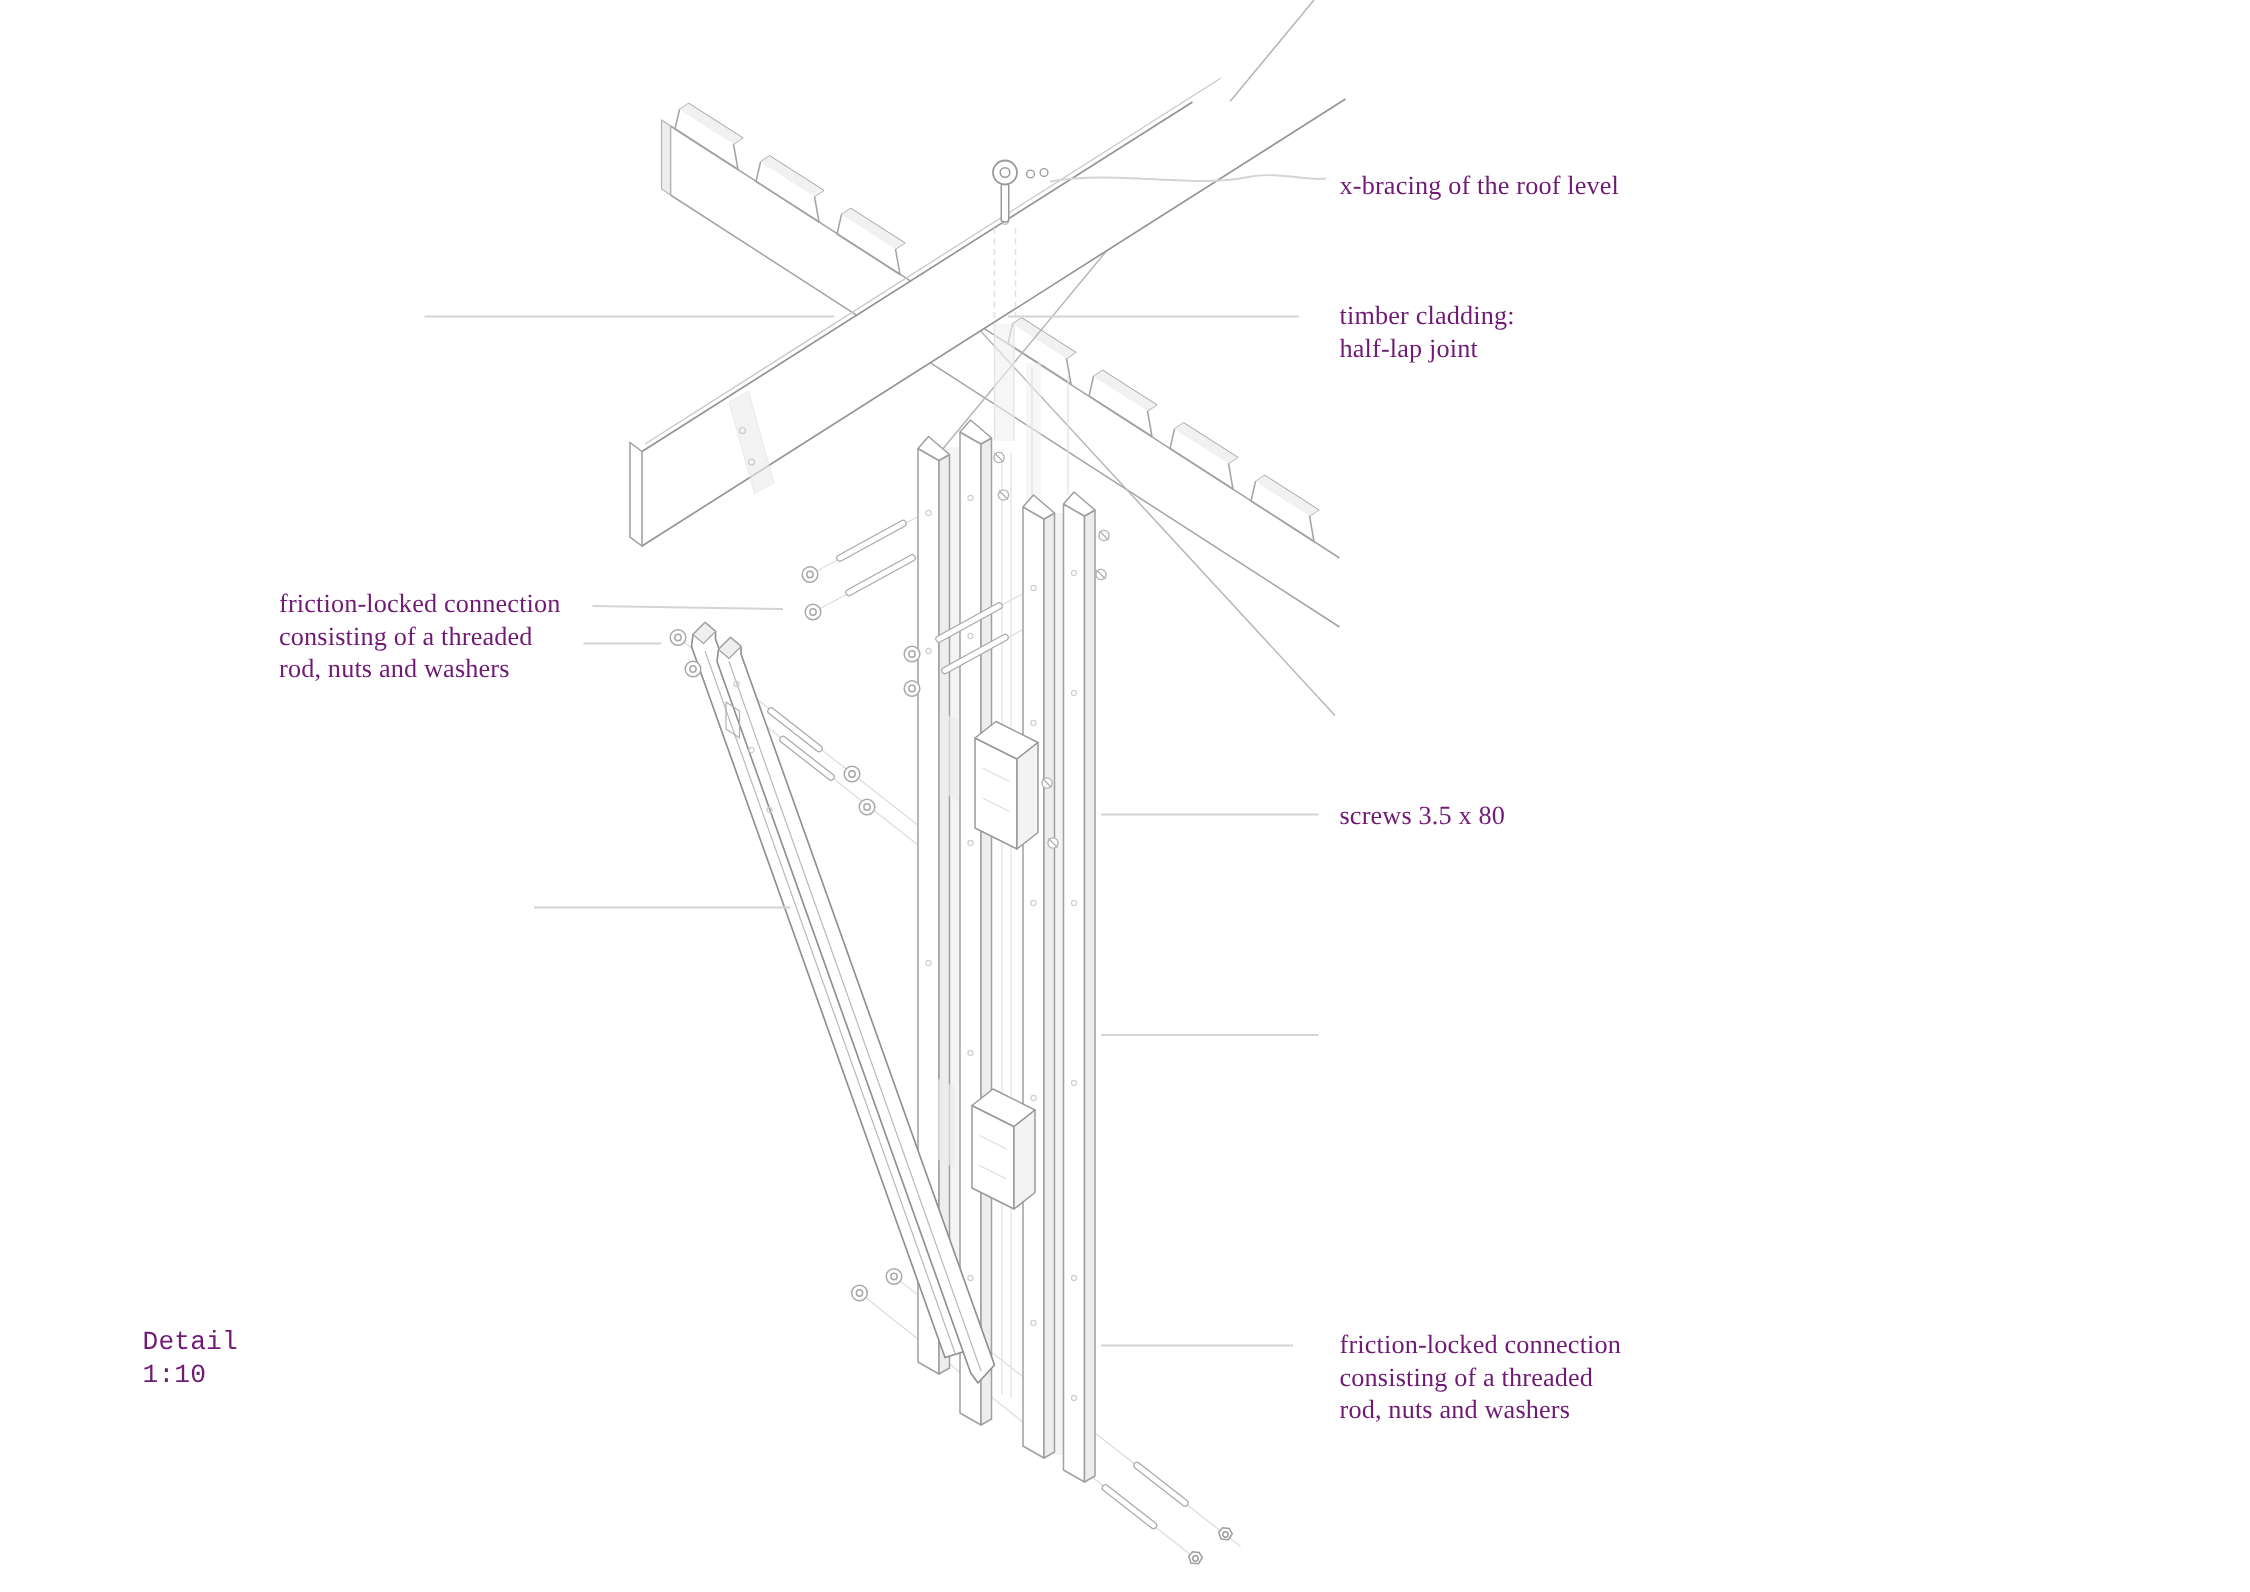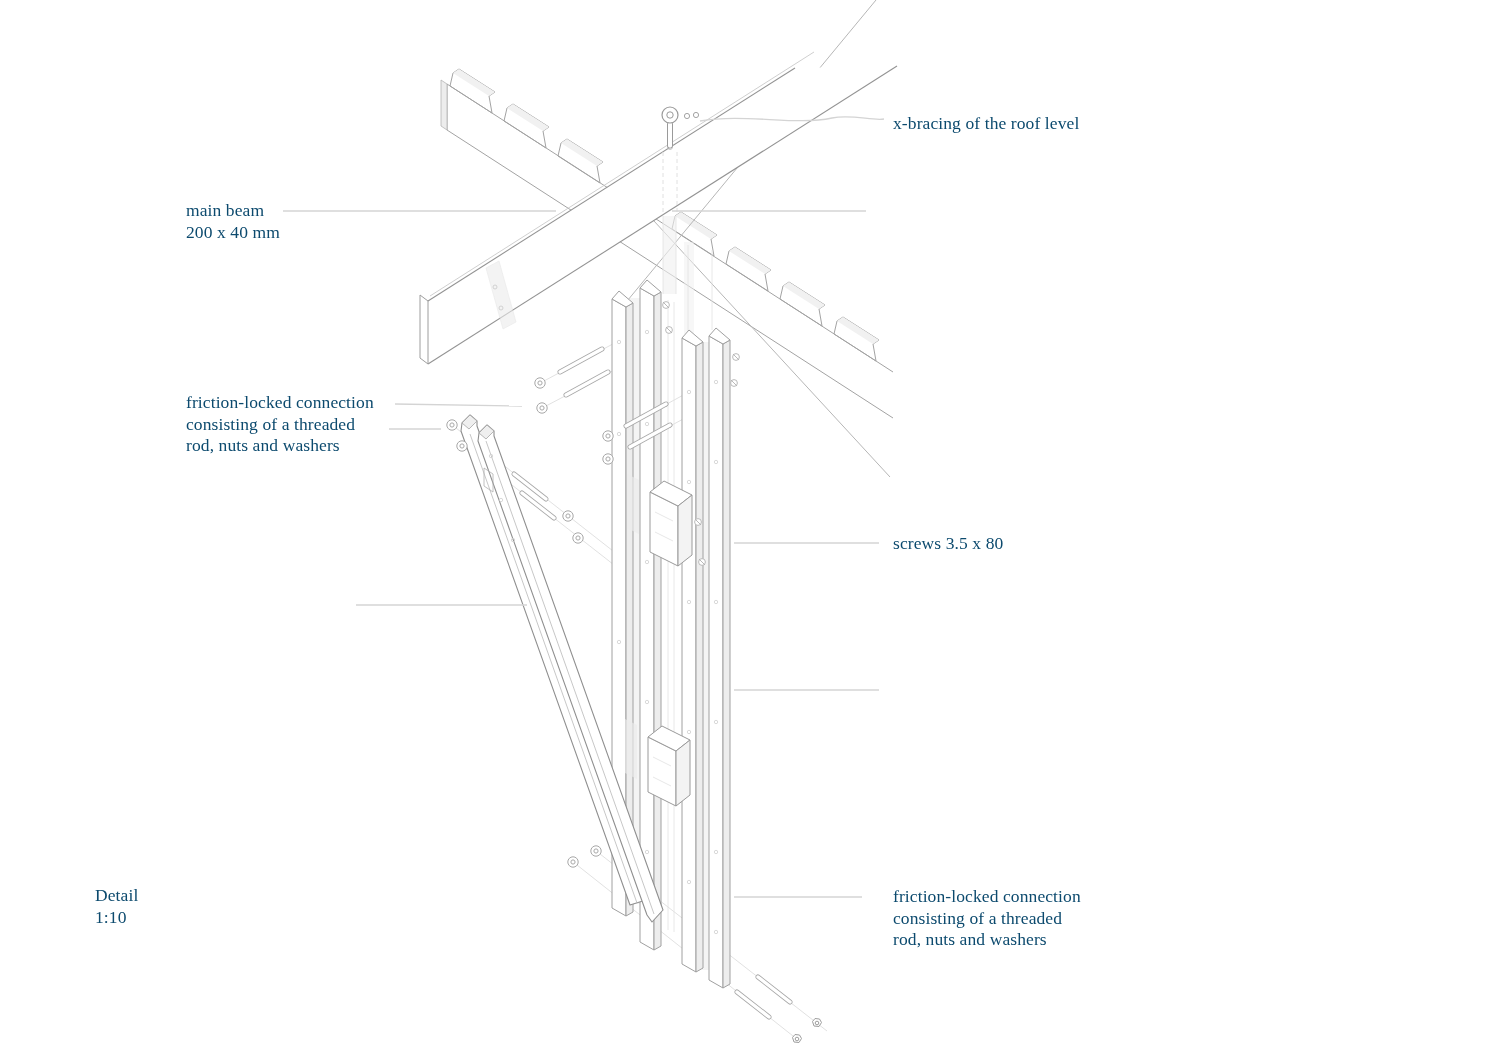--- a/index.html
+++ b/index.html
@@ -1,19 +1,19 @@
 <!DOCTYPE html>
 <html><head>
 <meta charset="utf-8">
 <style>
   html,body{margin:0;padding:0;background:#ffffff;}
   #page{position:relative;width:1500px;height:1061px;background:#ffffff;overflow:hidden;
         font-family:"Liberation Serif","DejaVu Serif",serif;}
   #drawing{position:absolute;left:0;top:0;}
-  .label{position:absolute;font-size:17.5px;line-height:21.5px;color:#0c4a6e;
+  .label{position:absolute;font-size:17.5px;line-height:21.5px;color:#701a75;
          white-space:pre-line;letter-spacing:0.1px;}
   .label.right{width:220px;}
   .label.left{width:215px;}
 </style>
 </head>
 <body>
 
 <div id="page">
 
 <svg id="drawing" width="1500" height="1061" viewBox="0 0 1500 1061">
@@ -316,32 +316,32 @@
     <line x1="389" y1="429" x2="441" y2="429"></line>
     <line x1="734" y1="543" x2="879" y2="543"></line>
     <line x1="356" y1="605" x2="527" y2="605"></line>
     <line x1="734" y1="690" x2="879" y2="690"></line>
     <line x1="734" y1="897" x2="862" y2="897"></line>
   </g>
 </svg>
 
 <div class="label right" style="left:893px;top:113px;">x-bracing of the roof level</div>
 
-<div class="label left" style="left:186px;top:200px;">main beam
-200 x 40 mm</div>
-
+
+<div class="label right" style="left:893px;top:200px;">timber cladding:
+half-lap joint</div>
 
 <div class="label left" style="left:186px;top:392px;">friction-locked connection
 consisting of a threaded
 rod, nuts and washers</div>
 
 <div class="label right" style="left:893px;top:533px;">screws 3.5 x 80</div>
 
 
 
 <div class="label right" style="left:893px;top:886px;">friction-locked connection
 consisting of a threaded
 rod, nuts and washers</div>
 
-<div class="label left" style="left:95px;top:885px;">Detail
+<div class="label left" style="left:95px;top:885px;font-family:Liberation Mono, monospace;">Detail
 1:10</div>
 
 </div>
 
 </body></html>

